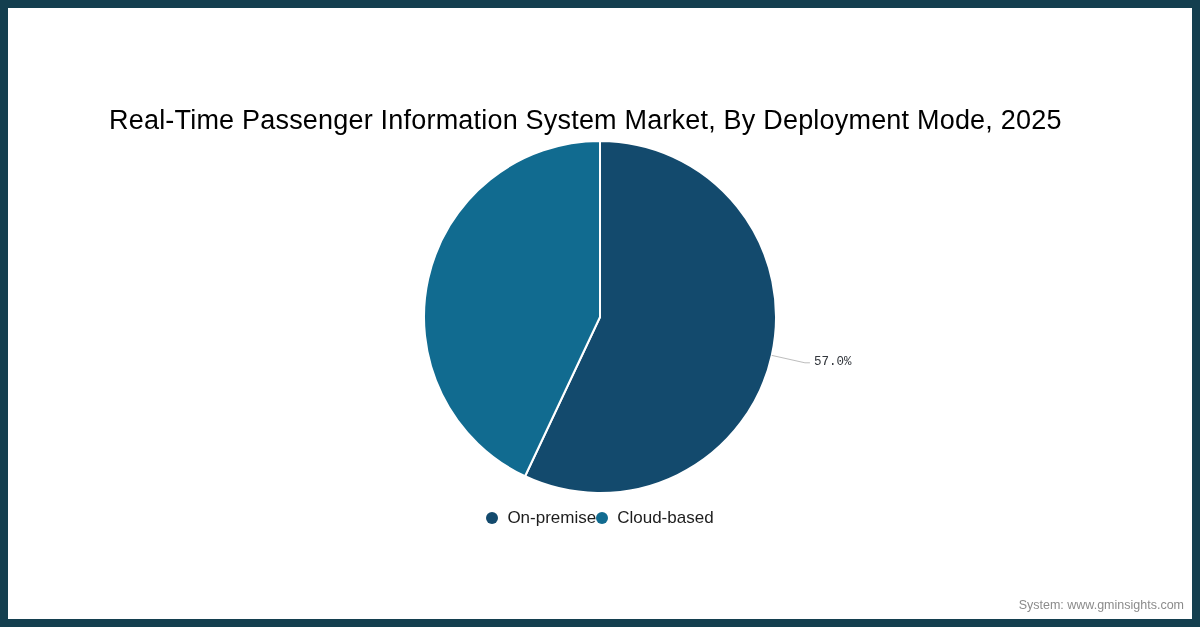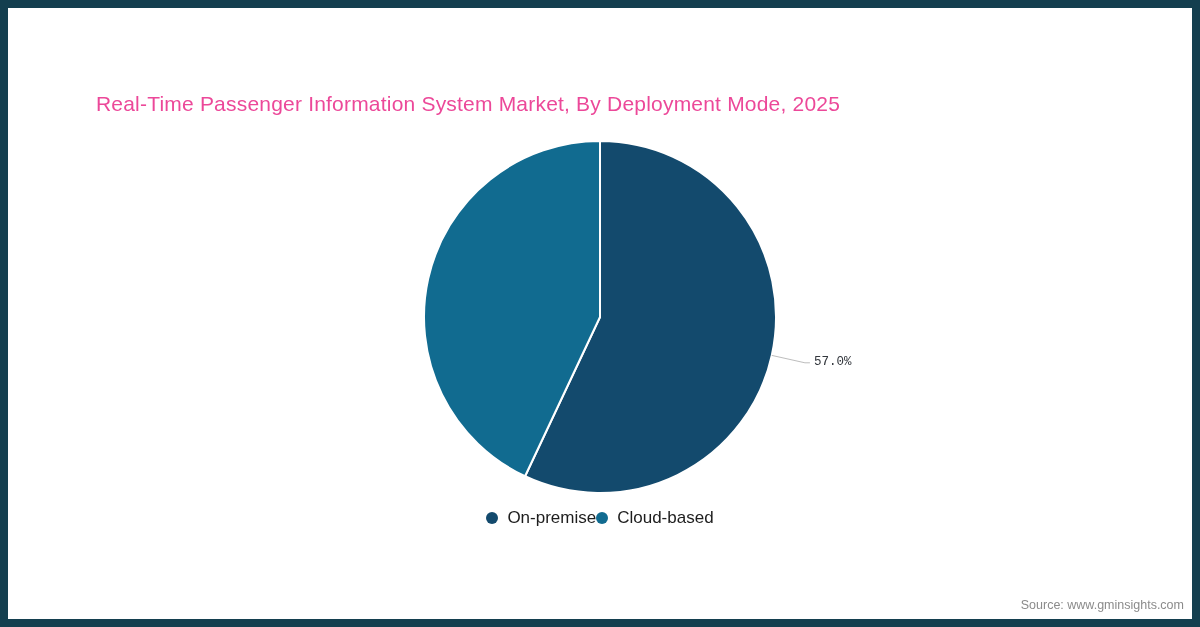--- a/index.html
+++ b/index.html
@@ -18,24 +18,24 @@
     position: absolute;
     inset: 0;
     border: 8px solid #143f4f;
     pointer-events: none;
     z-index: 10;
   }
   .chart-title {
     position: absolute;
     left: 96px;
     top: 92px;
-    margin: 0;
-    font-size: 21px;
+    margin: 13px;
+    font-size: 27px;
     font-weight: 400;
-    color: #ec4899;
+    color: #000000;
     letter-spacing: 0.2px;
     white-space: nowrap;
   }
   #pie-svg {
     position: absolute;
     left: 0;
     top: 0;
     width: 1200px;
     height: 627px;
   }
@@ -100,13 +100,13 @@
   <div class="legend-item">
     <span class="legend-dot" style="background: rgb(19, 74, 109);"></span>
     <span class="legend-label">On-premise</span>
   </div>
   <div class="legend-item">
     <span class="legend-dot" style="background: rgb(17, 107, 144);"></span>
     <span class="legend-label">Cloud-based</span>
   </div>
 </div>
 
-<div class="source-note">Source: www.gminsights.com</div>
+<div class="source-note">System: www.gminsights.com</div>
 
 </body></html>

